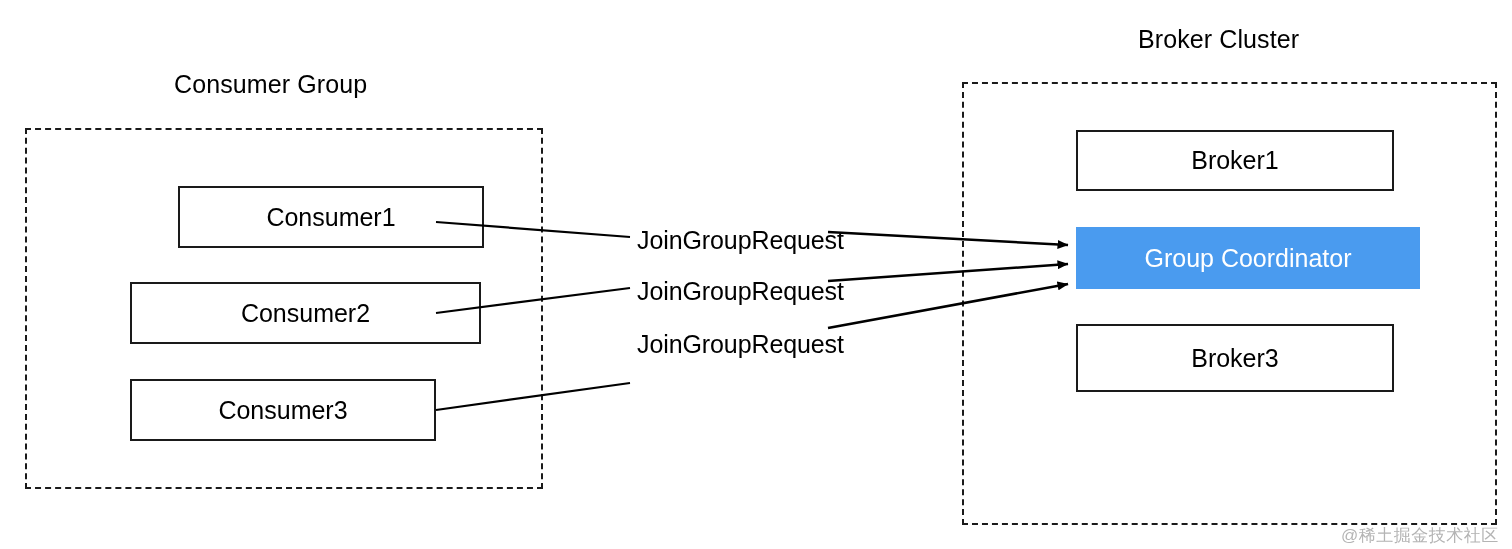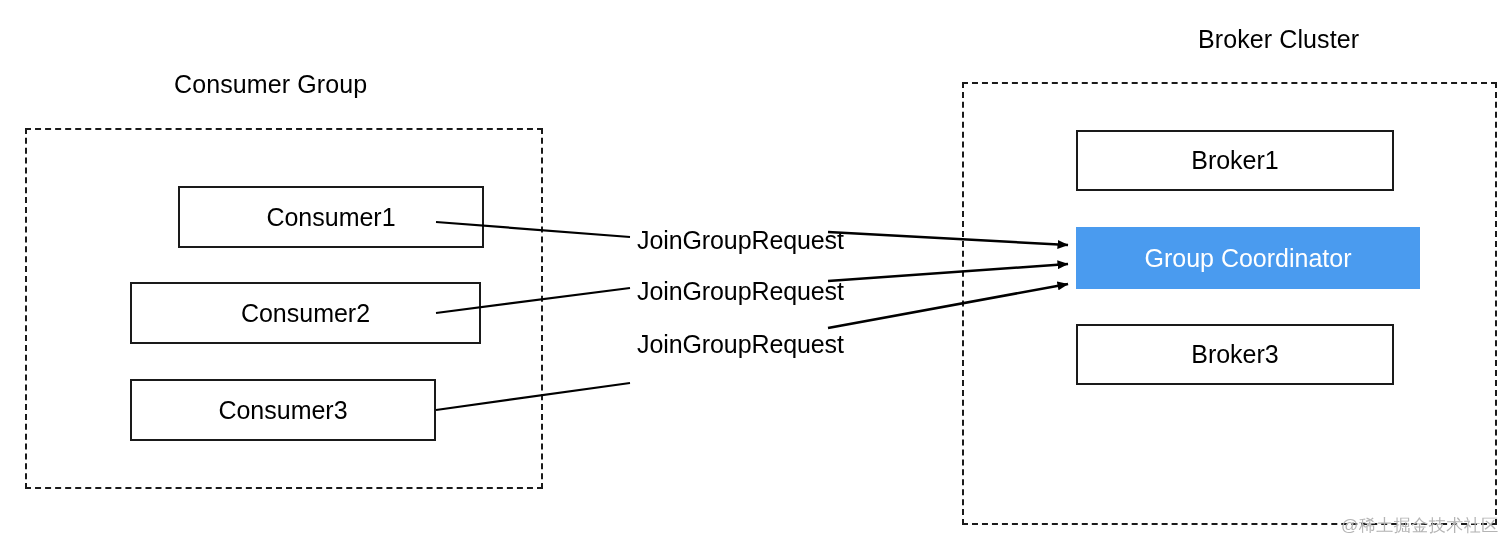--- a/index.html
+++ b/index.html
@@ -62,30 +62,31 @@
     width: 1512px;
     height: 549px;
     pointer-events: none;
   }
   .watermark {
     position: absolute;
     font-size: 17px;
     color: #b4b4b4;
     white-space: nowrap;
     letter-spacing: 0.5px;
+    margin-top: 10px;
   }
 </style>
 </head>
 <body>
 
 <div id="canvas">
 
   <div class="group-title" style="left:174px; top:70px;">Consumer Group</div>
 
-  <div class="group-title" style="left:1198px; top:25px;">Broker Cluster</div>
+  <div class="group-title" style="left:1138px; top:25px;">Broker Cluster</div>
 
   <div class="dashed-container" style="left:25px; top:128px; width:518px; height:361px;"></div>
 
   <div class="dashed-container" style="left:962px; top:82px; width:535px; height:443px;"></div>
 
   <div class="node-box" style="left:130px; top:186px; width:306px; height:62px;margin-left:48px;">
     <span>Consumer1</span>
   </div>
 
   <div class="node-box" style="left:130px; top:282px; width:351px; height:62px;">
@@ -97,21 +98,21 @@
   </div>
 
   <div class="node-box" style="left:1076px; top:130px; width:318px; height:61px;">
     <span>Broker1</span>
   </div>
 
   <div class="node-box highlight" style="left:1076px; top:227px; width:344px; height:62px;">
     <span>Group Coordinator</span>
   </div>
 
-  <div class="node-box" style="left:1076px; top:324px; width:318px; height:61px;">
+  <div class="node-box" style="left:1076px; top:324px; width:318px; height:68px;">
     <span>Broker3</span>
   </div>
 
 
   <svg id="wires" viewBox="0 0 1512 549">
     <defs>
       <marker id="arrowhead" markerWidth="11" markerHeight="9" refX="10.5" refY="4.5" orient="auto" markerUnits="userSpaceOnUse">
         <path d="M0,0 L11,4.5 L0,9 Z" fill="#000000"></path>
       </marker>
     </defs>

